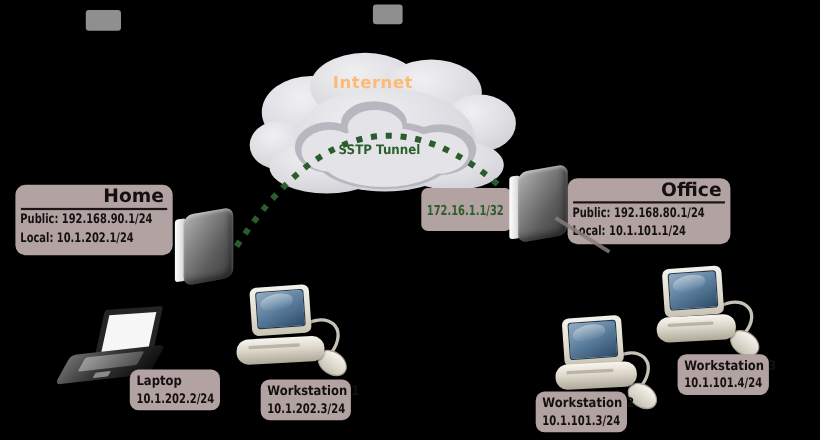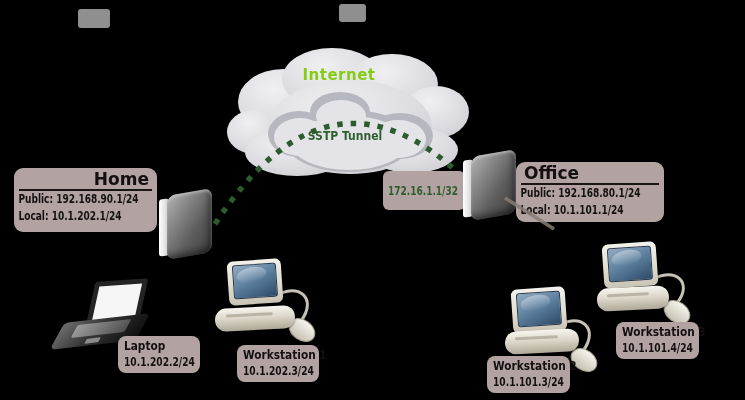--- a/index.html
+++ b/index.html
@@ -3,37 +3,37 @@
 <meta charset="utf-8">
 <style>
   html,body{margin:0;padding:0;background:#000;}
   #stage{position:relative;width:745px;height:400px;background:#000;overflow:hidden;
          font-family:"DejaVu Sans", sans-serif;}
   svg{position:absolute;left:0;top:0;}
   .under{z-index:1;}
   .over{z-index:9;}
 
   
-  .cloudtext{position:absolute;z-index:3;text-align:center;font-weight:bold;color:#84cc16;}
+  .cloudtext{position:absolute;z-index:3;text-align:center;font-weight:bold;color:#fdba74;}
   #internet-label{left:288px;top:66px;width:102px;font-size:15px;letter-spacing:.5px;}
   #tunnel-label{left:294px;top:129px;width:102px;font-size:12px;color:#2d5e2d;
                 transform:scaleX(.9);transform-origin:50% 50%;}
 
   
   .artifact{position:absolute;background:#8f8f8f;border-radius:3px;z-index:2;}
   #artifact1{left:78px;top:9px;width:32px;height:19px;}
   #artifact2{left:339px;top:4px;width:27px;height:18px;}
 
   
   .infobox{position:absolute;background:#b2a2a2;border-radius:9px;color:#141010;z-index:4;}
   #home-box{left:14px;top:168px;width:143px;height:64px;}
   #office-box{left:516px;top:162px;width:148px;height:60px;}
   .box-title{font-size:17px;font-weight:bold;line-height:20px;padding:1px 8px 0;white-space:nowrap;}
   #home-box .box-title{text-align:right;}
-  #office-box .box-title{text-align:left;}
+  #office-box .box-title{text-align:right;}
   .rule{border-top:2px solid #1b1515;margin:0 5px;}
   .box-line{font-size:12px;font-weight:bold;line-height:17px;padding-left:6px;white-space:nowrap;
             transform:scaleX(.75);transform-origin:0 50%;}
 
   
   .tunnel-ip{position:absolute;background:#b2a2a2;border-radius:6px;color:#2d5e2d;
              font-weight:bold;font-size:13px;line-height:15px;padding:12px 5px;z-index:4;white-space:nowrap;}
   .tunnel-ip span{display:inline-block;transform:scaleX(.72);transform-origin:0 50%;}
   #tunnel-ip-left{left:220px;top:206px;width:80px;}
   #tunnel-ip-right{left:383px;top:171px;width:72px;font-size:12.5px;}

